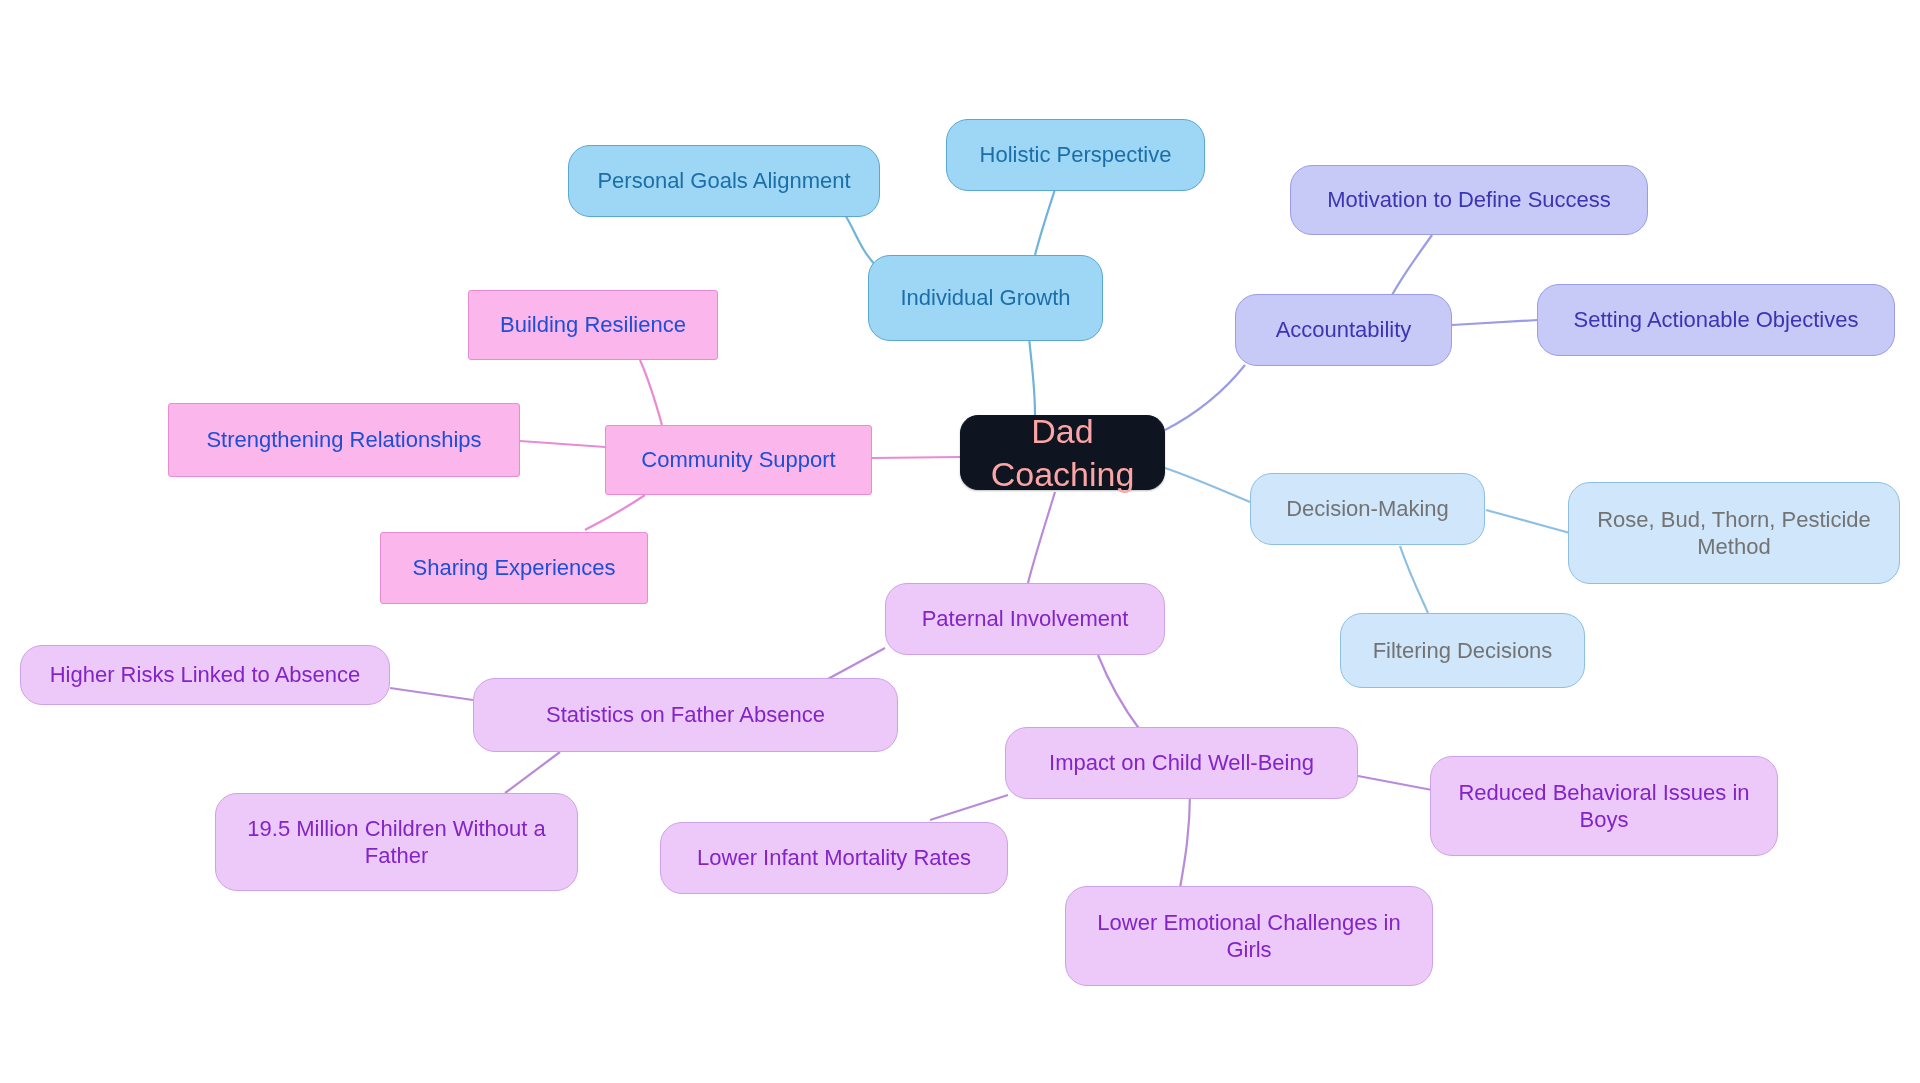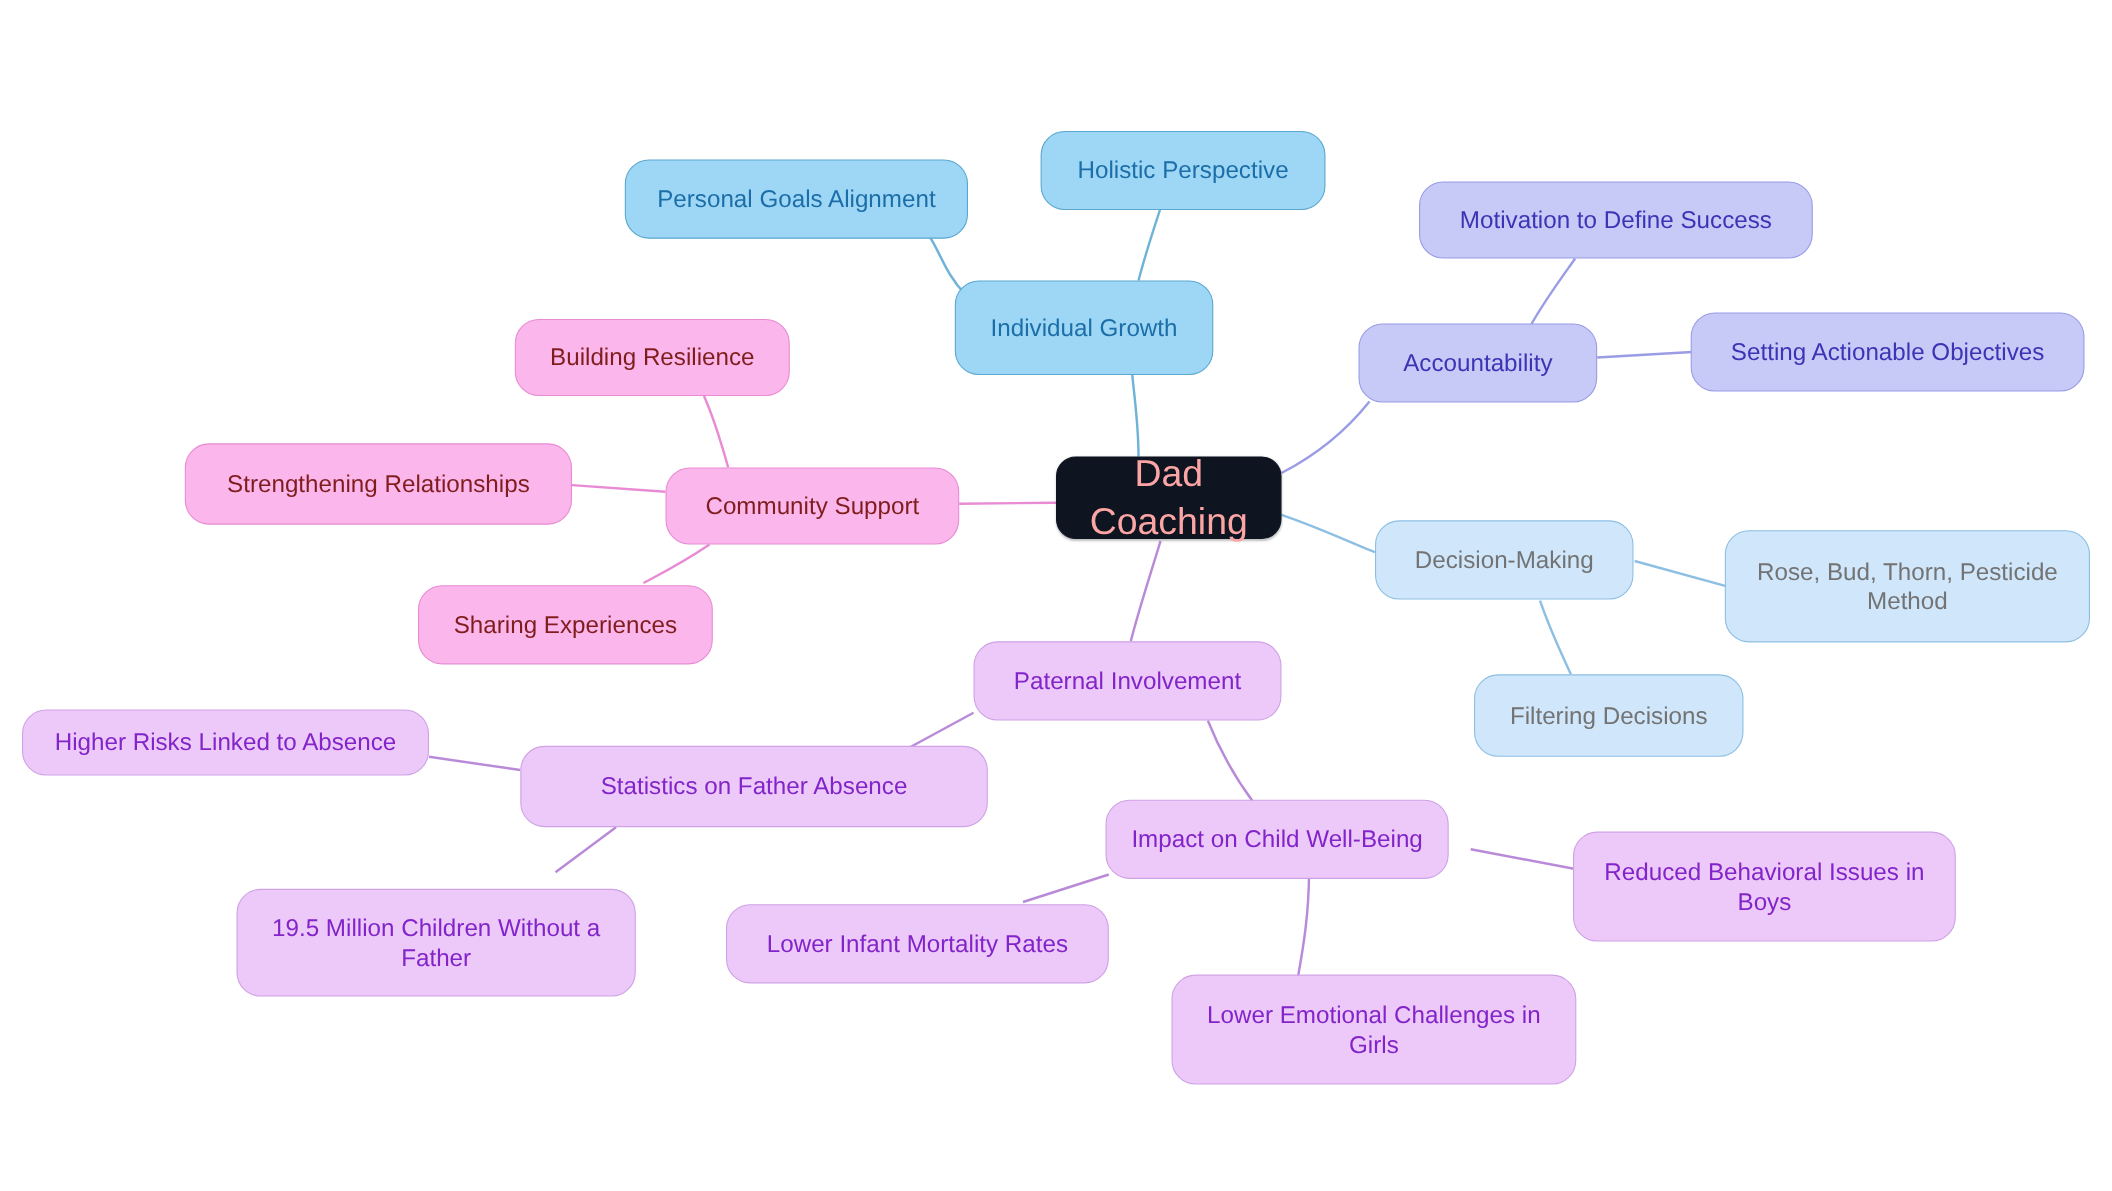--- a/index.html
+++ b/index.html
@@ -61,22 +61,22 @@
   .node.periwinkle {
     background: #c7c9f7;
     border-color: #9a9ce6;
     color: #3b34b5;
     border-radius: 22px;
     font-size: 22px;
   }
   .node.pink {
     background: #fbb6ec;
     border-color: #e88bd4;
-    color: #7f1d1d;
-    border-radius: 22px;
+    color: #1d4ed8;
+    border-radius: 3px;
     font-size: 22px;
   }
   .node.violet {
     background: #ecc9f8;
     border-color: #cfa1e6;
     color: #8224c9;
     border-radius: 22px;
     font-size: 22px;
   }
 </style>
@@ -158,24 +158,24 @@
   <div class="node pink" style="left:168px; top:403px; width:352px; height:74px;">Strengthening Relationships</div>
 
   <div class="node pink" style="left:380px; top:532px; width:268px; height:72px;">Sharing Experiences</div>
 
   <div class="node violet" style="left:885px; top:583px; width:280px; height:72px;">Paternal Involvement</div>
 
   <div class="node violet" style="left:473px; top:678px; width:425px; height:74px;">Statistics on Father Absence</div>
 
   <div class="node violet" style="left:20px; top:645px; width:370px; height:60px;">Higher Risks Linked to Absence</div>
 
-  <div class="node violet" style="left:215px; top:793px; width:363px; height:98px;margin-top:15px;">19.5 Million Children Without a
+  <div class="node violet" style="left:215px; top:793px; width:363px; height:98px;">19.5 Million Children Without a
 Father</div>
 
-  <div class="node violet" style="left:1005px; top:727px; width:312px; height:72px;">Impact on Child Well-Being</div>
+  <div class="node violet" style="left:1005px; top:727px; width:353px; height:72px;">Impact on Child Well-Being</div>
 
   <div class="node violet" style="left:1430px; top:756px; width:348px; height:100px;">Reduced Behavioral Issues in
 Boys</div>
 
   <div class="node violet" style="left:660px; top:822px; width:348px; height:72px;">Lower Infant Mortality Rates</div>
 
   <div class="node violet" style="left:1065px; top:886px; width:368px; height:100px;">Lower Emotional Challenges in
 Girls</div>
 
 </div>

